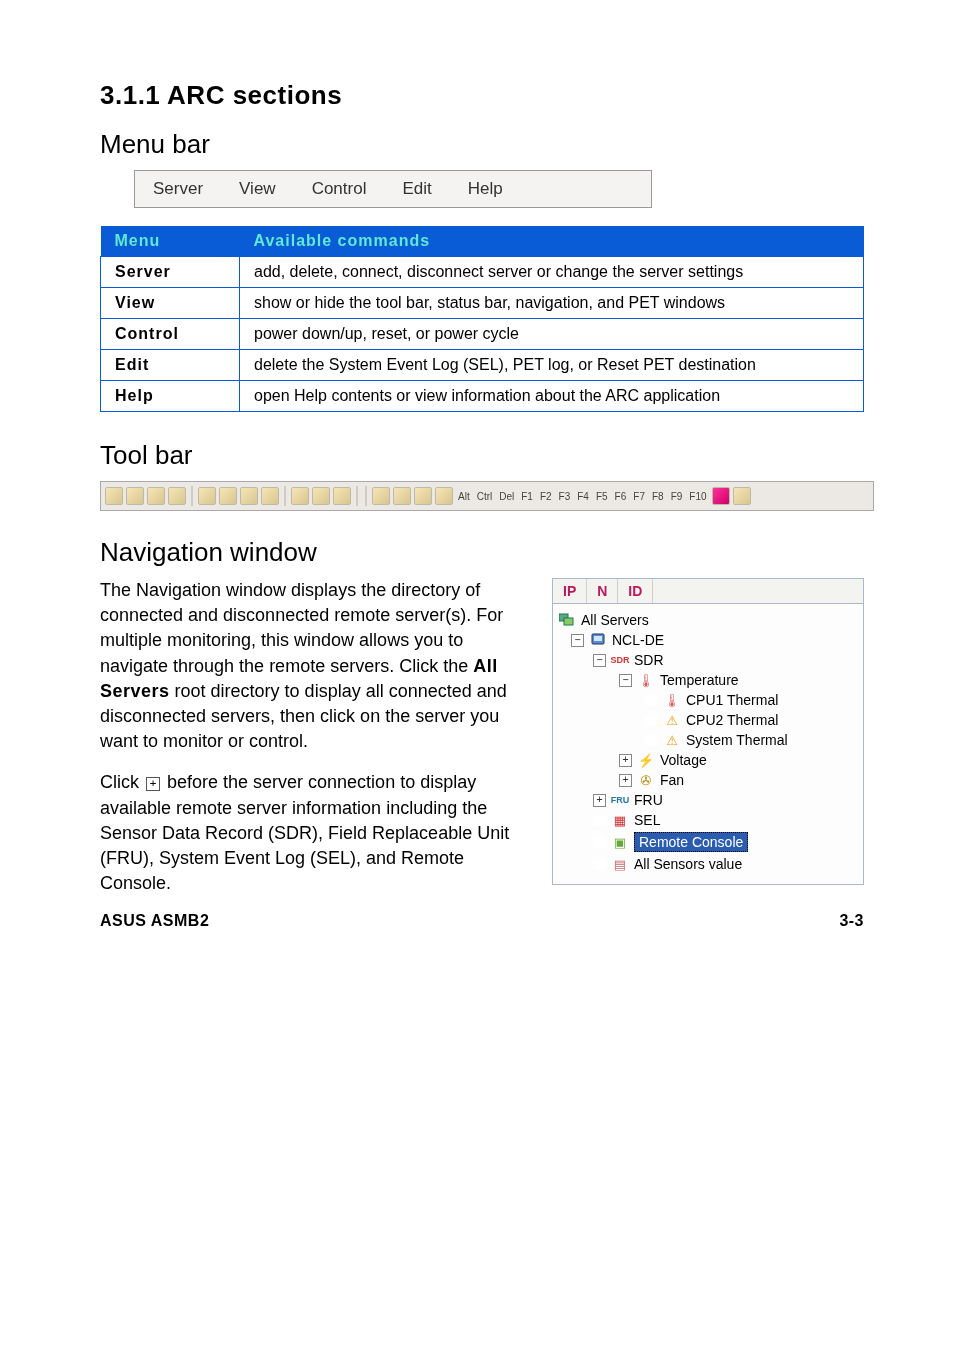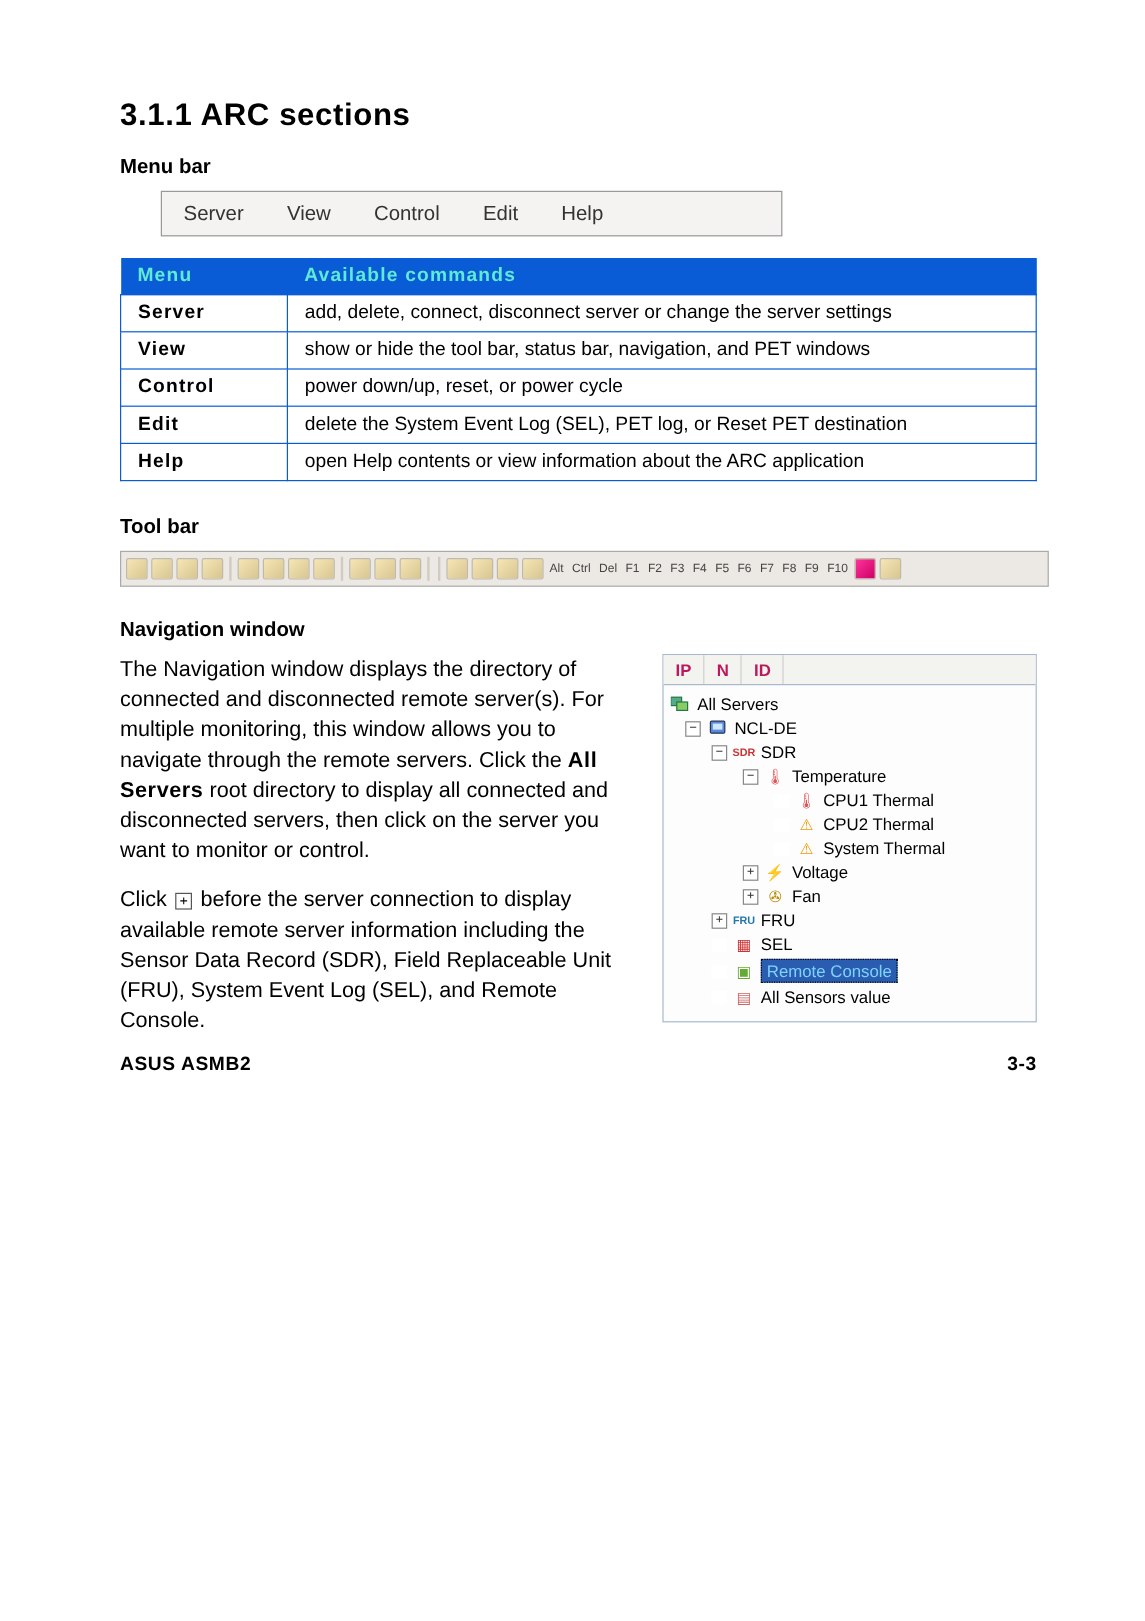--- a/index.html
+++ b/index.html
@@ -12,22 +12,22 @@
   .page {
     padding: 80px 90px 40px 100px;
   }
   h2.section-number {
     font-size: 26px;
     font-weight: bold;
     margin: 0 0 18px 0;
     letter-spacing: 0.5px;
   }
   h3.subhead {
-    font-size: 17px;
-    font-weight: bold;
+    font-size: 26px;
+    font-weight: normal;
     margin: 0 0 10px 0;
   }
   p.body {
     font-size: 18px;
     line-height: 1.4;
     margin: 0 0 16px 0;
   }
   .menubar-img {
     border: 1px solid #999;
     background: #f4f3f1;
@@ -166,21 +166,21 @@
     height: 16px;
     display: inline-flex;
     align-items: center;
     justify-content: center;
     font-size: 13px;
   }
   .ni-servers svg, .ni-server svg { width:16px; height:16px; }
   .node-label { }
   .selected {
     background: #2a5db0;
-    color: #7dd3fc;
+    color: #ffffff;
     padding: 1px 4px;
     border: 1px dotted #000;
   }
   .footer {
     display: flex;
     justify-content: space-between;
     font-size: 16px;
     font-weight: bold;
     letter-spacing: 0.5px;
   }

